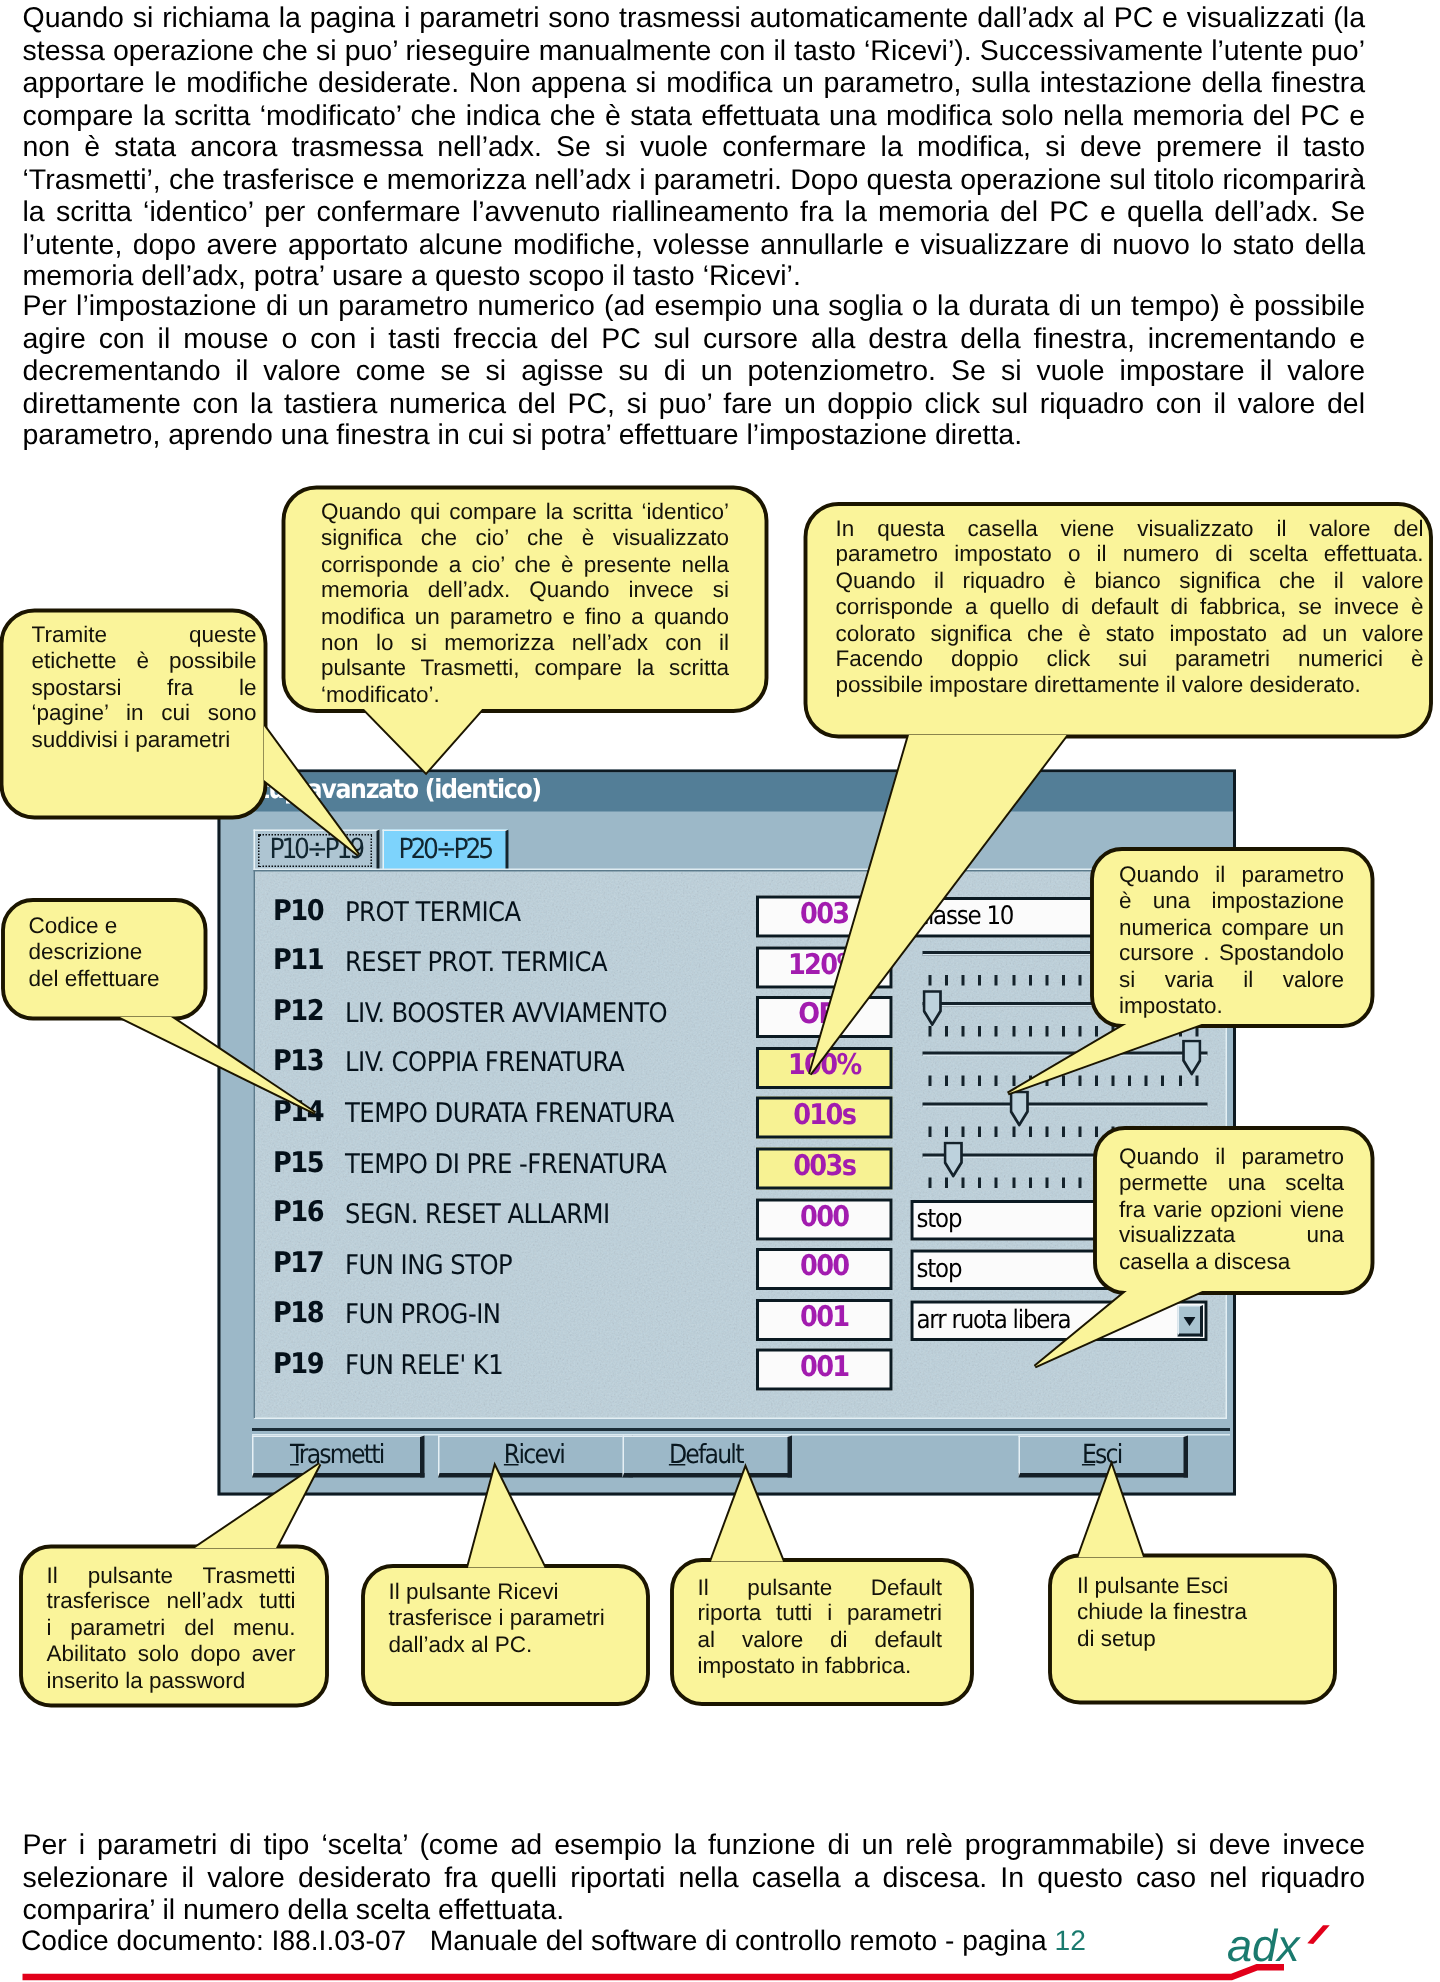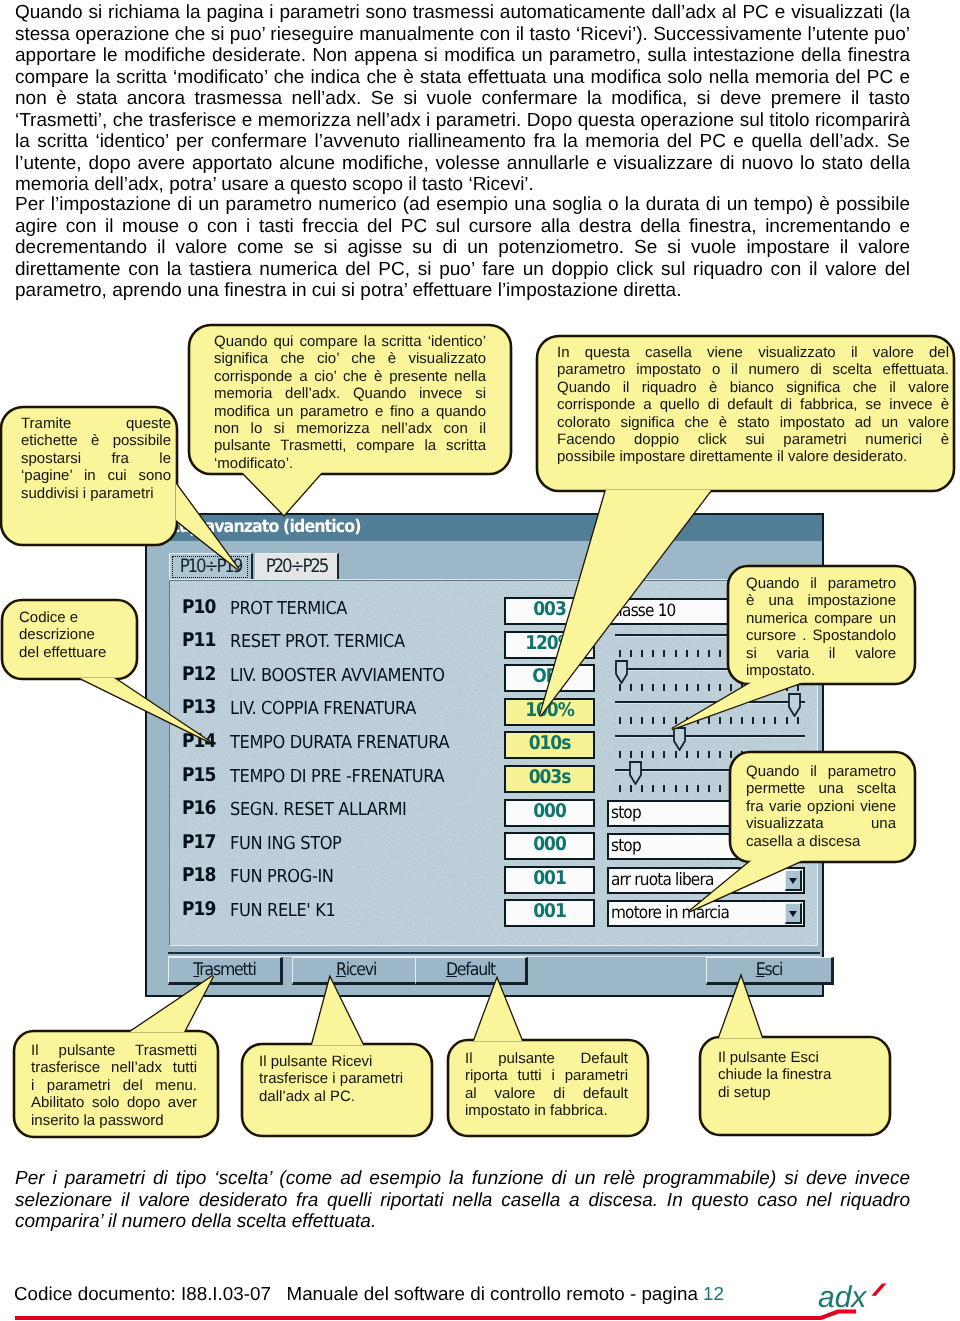--- a/index.html
+++ b/index.html
@@ -2,55 +2,55 @@
 <html><head>
 <meta charset="utf-8">
 <style>
   html,body{margin:0;padding:0;}
   body{width:960px;height:1321px;background:#fff;font-family:"Liberation Sans",sans-serif;position:relative;overflow:hidden;
        -webkit-font-smoothing:antialiased;text-rendering:geometricPrecision;}
   .page{position:absolute;left:0;top:0;width:960px;height:1321px;}
   p.body{position:absolute;margin:0;font-size:19px;line-height:21.5px;color:#000;text-align:justify;}
   #para1{left:15px;top:2px;width:895px;}
   #para2{left:15px;top:194px;width:895px;}
-  #para3{left:15px;top:1168px;width:895px;font-style:italic;}
+  #para3{left:15px;top:1220px;width:895px;}
 
   
   #dlg{position:absolute;left:145px;top:513px;width:679px;height:484px;
        background:#9cb8c8;border:2px solid #0e1a22;box-sizing:border-box;}
   #dlg .titlebar{position:absolute;left:0;top:0;width:100%;height:26px;background:#537e97;}
   #dlg .titlebar .ttxt{position:absolute;left:5px;top:2px;font-family:"DejaVu Sans Condensed","DejaVu Sans",sans-serif;
        font-weight:bold;font-size:17.6px;color:#fff;letter-spacing:-0.9px;white-space:nowrap;}
   #dlg .client{position:absolute;left:0;top:26px;right:0;bottom:0;margin-left:11px;}
   .tabstrip{position:absolute;left:11px;top:12px;width:654px;height:27px;}
   .tab{position:absolute;top:0;height:27px;box-sizing:border-box;color:#112630;
        font-family:"DejaVu Sans Condensed","DejaVu Sans",sans-serif;font-size:18.5px;text-align:center;
        line-height:26px;letter-spacing:-2.1px;}
   .tab.sel{left:0;width:84px;background:#aec5d2;border-left:1px solid #e8f2f6;border-top:1px solid #e8f2f6;
        border-right:2px solid #16242c;}
   .tab.sel .focusrect{position:absolute;left:2px;top:2px;right:3px;bottom:2px;
        border:1px dotted #080d11;}
-  .tab.unsel{left:86px;width:84px;background:#e5e5e5;border-left:1px solid #e8f2f6;border-top:1px solid #e8f2f6;
+  .tab.unsel{left:86px;width:84px;background:#7dd3fc;border-left:1px solid #e8f2f6;border-top:1px solid #e8f2f6;
        border-right:2px solid #16242c;}
   .tabline{position:absolute;left:0;top:26px;width:654px;height:1px;background:#dfecf2;}
 
   .listpanel{position:absolute;left:11px;top:39px;width:649px;height:366px;box-sizing:border-box;
        border-top:1px solid #5b7a8b;border-left:1px solid #5b7a8b;
        border-right:1px solid #e4eff4;border-bottom:1px solid #e4eff4;background:#bdd2dd;}
   .listpanel .inner{position:absolute;left:1px;top:1px;right:1px;bottom:1px;overflow:hidden;}
   .noise{position:absolute;left:0;top:0;width:100%;height:100%;pointer-events:none;opacity:.30;}
 
   .prow{position:absolute;left:0;height:33px;width:100%;}
   .pcode{position:absolute;left:11px;top:3px;font-family:"DejaVu Sans Condensed","DejaVu Sans",sans-serif;font-weight:bold;
        font-size:19px;color:#05111a;letter-spacing:-1px;line-height:20px;}
   .pname{position:absolute;left:59px;top:4px;font-family:"DejaVu Sans Condensed","DejaVu Sans",sans-serif;
        font-size:18px;color:#05111a;letter-spacing:-0.35px;white-space:nowrap;}
   .pval{position:absolute;left:333px;top:3.5px;width:91px;height:28px;box-sizing:border-box;
        background:#fbfbfb;border:2px solid #0b1a22;
-       font-family:"DejaVu Sans Condensed","DejaVu Sans",sans-serif;font-weight:bold;font-size:19px;color:#0f766e;
+       font-family:"DejaVu Sans Condensed","DejaVu Sans",sans-serif;font-weight:bold;font-size:19px;color:#a21caf;
        text-align:center;line-height:21px;letter-spacing:-1.1px;padding-top:0px;}
   .pval.hl{background:#f7f293;}
   .pfield{position:absolute;left:436px;top:4.5px;width:198px;height:27px;box-sizing:border-box;
        background:#fbfbfb;border:2px solid #0b1a22;
        font-family:"DejaVu Sans Condensed","DejaVu Sans",sans-serif;font-size:17px;color:#000;line-height:21px;
        padding-left:2px;letter-spacing:-0.8px;padding-top:1px;}
   .pcombo .arrow{position:absolute;right:1px;top:1px;width:17px;height:21px;background:#a9c3d0;
        border-top:1px solid #e4eef4;border-left:1px solid #e4eef4;
        border-right:2px solid #101e27;border-bottom:2px solid #101e27;box-sizing:border-box;}
   .pcombo .arrow svg{position:absolute;left:3px;top:7px;}
@@ -290,34 +290,29 @@
               <div class="pfield pcombo">arr ruota libera<span class="arrow">
                   <svg width="8" height="6">
                     <path d="M0 0 L8 0 L4 6 Z" fill="#0b1620"></path>
                   </svg>
                 </span></div>
             </div>
             <div class="prow" style="top:313.90000000000003px">
               <span class="pcode">P19</span>
               <span class="pname">FUN RELE' K1</span>
               <div class="pval">001</div>
-              <div class="pfield pcombo">motore in marcia<span class="arrow">
-                  <svg width="8" height="6">
-                    <path d="M0 0 L8 0 L4 6 Z" fill="#0b1620"></path>
-                  </svg>
-                </span></div>
             </div>
           </div>
       </div>
       <div class="sep"></div>
       <div class="btnrow" id="btnrow">
           <div class="wbtn" style="left:0px;width:115px"><u>T</u>rasmetti</div>
           <div class="wbtn" style="left:124px;width:130px"><u>R</u>icevi</div>
           <div class="wbtn" style="left:247px;width:113px"><u>D</u>efault</div>
-          <div class="wbtn" style="left:538px;width:128px"><u>E</u>sci</div>
+          <div class="wbtn" style="left:511px;width:113px"><u>E</u>sci</div>
         </div>
     </div>
   </div>
 
   <svg id="calloutsvg" viewBox="0 0 960 1321" width="960" height="1321">
     <g id="coshapes">
         <polygon points="176,484 176,520 239,570" fill="#faf49a" stroke="#1b1500" stroke-width="2.6" stroke-linejoin="miter"></polygon>
         <rect x="1" y="407" width="176" height="138" rx="22" ry="22" fill="#faf49a" stroke="#1b1500" stroke-width="2.6"></rect>
         <polygon points="176,484 176,520 239,570" fill="#faf49a" stroke="none"></polygon>
         <polygon points="242,472 322,472 284,515" fill="#faf49a" stroke="#1b1500" stroke-width="2.6" stroke-linejoin="miter"></polygon>

